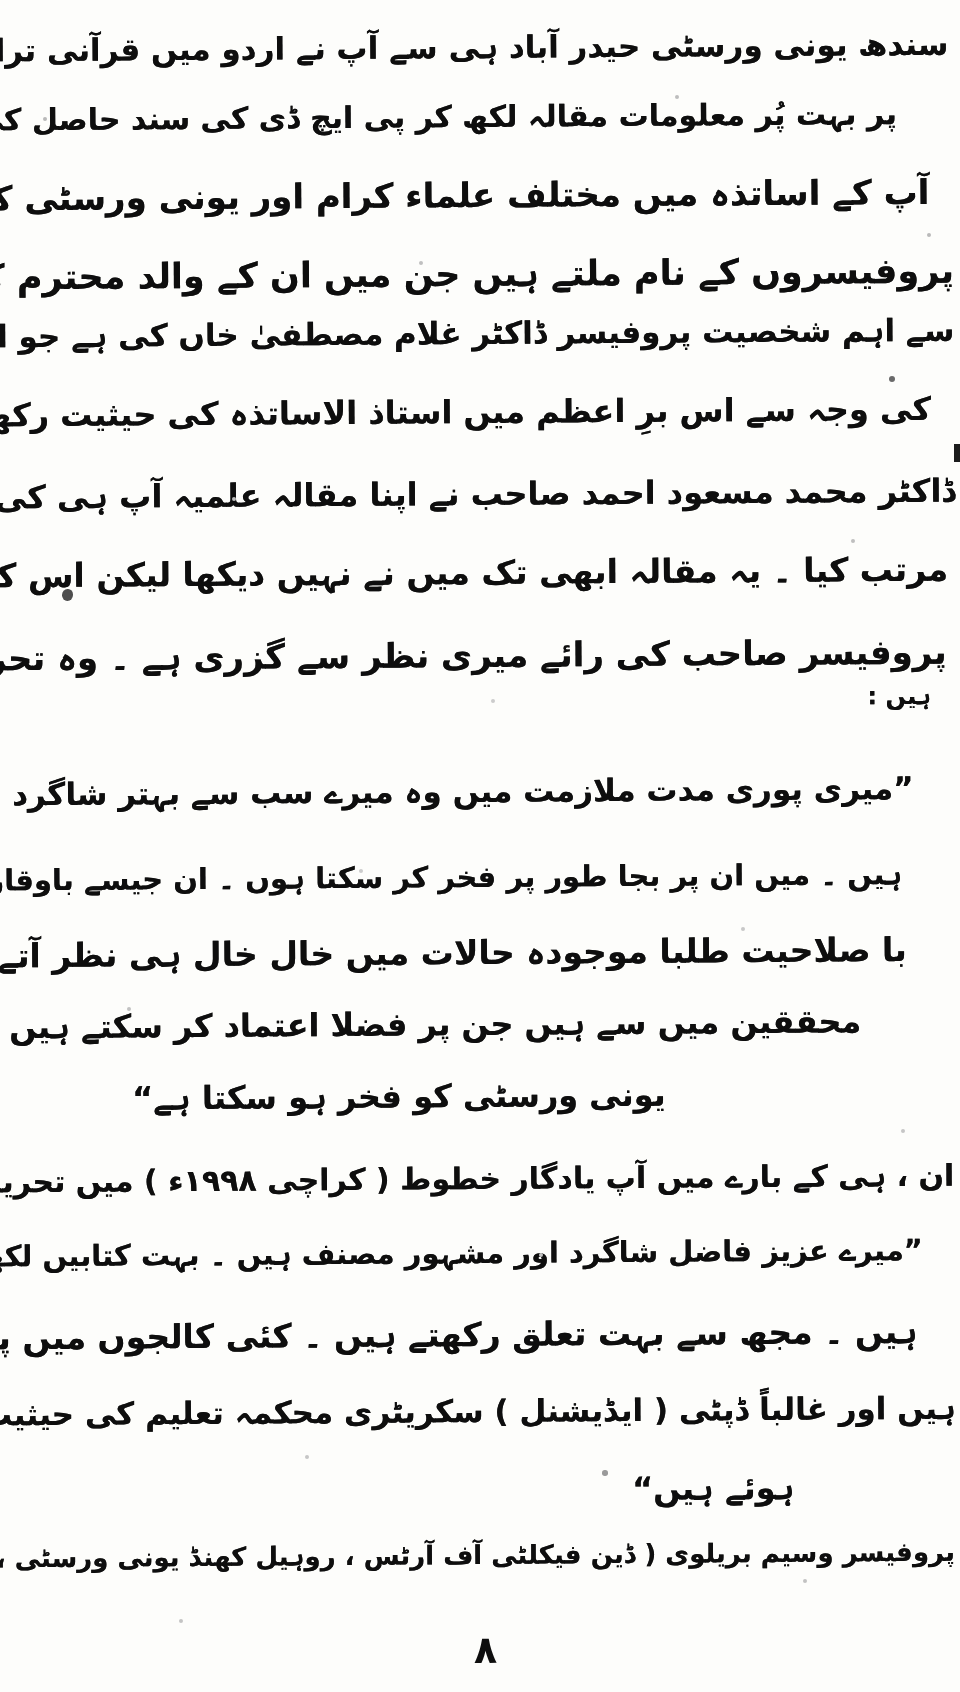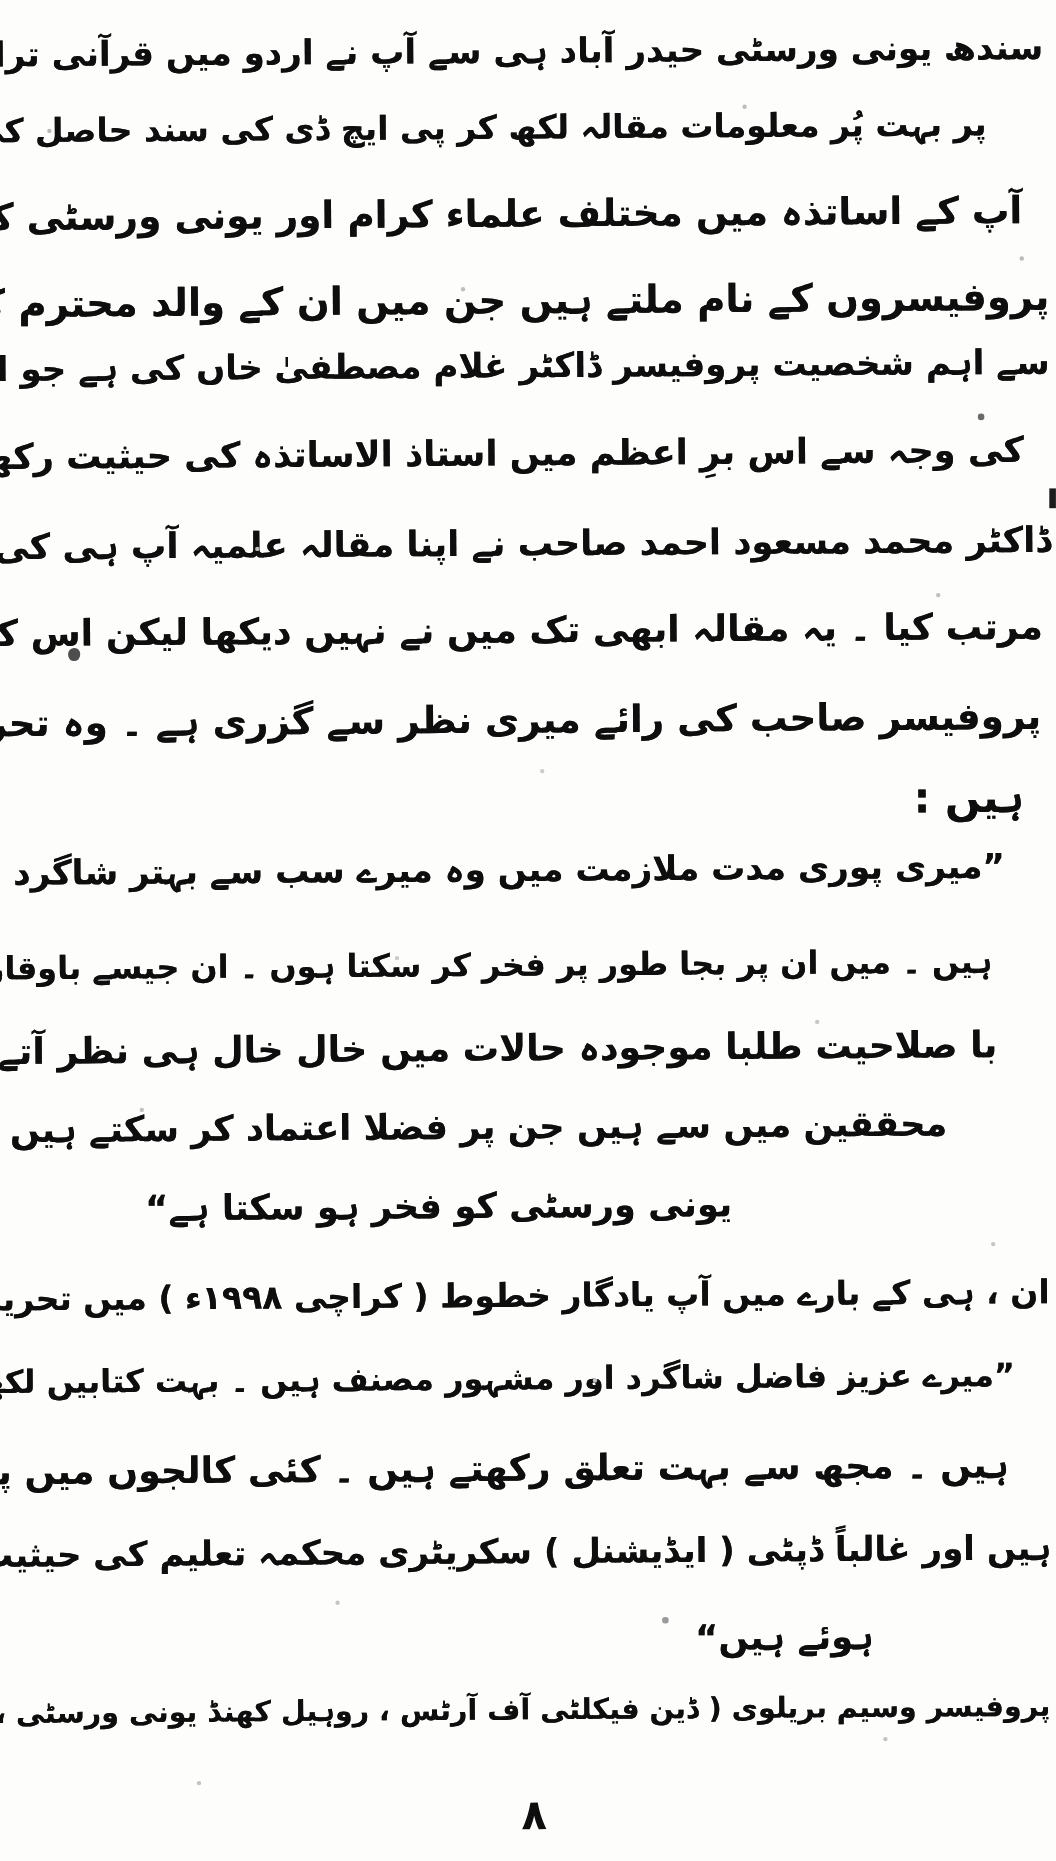--- a/index.html
+++ b/index.html
@@ -98,21 +98,21 @@
     <div class="ln" style="top:94px;  right:58px; font-size:30px">پر بہت پُر معلومات مقالہ لکھ کر پی ایچ ڈی کی سند حاصل کی ۔</div>
 
     <div class="ln" style="top:170px; right:26px; font-size:34px">آپ کے اساتذہ میں مختلف علماء کرام اور یونی ورسٹی کے متعدد</div>
     <div class="ln" style="top:248px; right:2px;  font-size:35px">پروفیسروں کے نام ملتے ہیں جن میں ان کے والد محترم کے علاوہ سب</div>
     <div class="ln" style="top:310px; right:2px;  font-size:31px">سے اہم شخصیت پروفیسر ڈاکٹر غلام مصطفیٰ خاں کی ہے جو اپنے علم و فضل</div>
     <div class="ln" style="top:388px; right:26px; font-size:32px">کی وجہ سے اس برِ اعظم میں استاذ الاساتذہ کی حیثیت رکھتے ہیں ۔</div>
 
     <div class="ln" style="top:470px; right:2px;  font-size:32px">ڈاکٹر محمد مسعود احمد صاحب نے اپنا مقالہ علمیہ آپ ہی کی نگرانی میں</div>
     <div class="ln" style="top:548px; right:10px; font-size:33px">مرتب کیا ۔ یہ مقالہ ابھی تک میں نے نہیں دیکھا لیکن اس کے متعلق</div>
     <div class="ln" style="top:630px; right:12px; font-size:34px">پروفیسر صاحب کی رائے میری نظر سے گزری ہے ۔ وہ تحریر فرماتے</div>
-    <div class="ln" style="top:700px; right:28px; font-size:38px">ہیں :</div>
+    <div class="ln" style="top:681px; right:28px; font-size:24px">ہیں :</div>
 
     <div class="ln" style="top:768px;  right:46px;  font-size:31px">”میری پوری مدت ملازمت میں وہ میرے سب سے بہتر شاگرد رہے</div>
     <div class="ln" style="top:856px;  right:58px;  font-size:29px">ہیں ۔ میں ان پر بجا طور پر فخر کر سکتا ہوں ۔ ان جیسے باوقار ، با کردار اور</div>
     <div class="ln" style="top:928px;  right:54px;  font-size:33px">با صلاحیت طلبا موجودہ حالات میں خال خال ہی نظر آتے ہیں ۔ وہ ان</div>
     <div class="ln" style="top:1000px; right:100px; font-size:32px">محققین میں سے ہیں جن پر فضلا اعتماد کر سکتے ہیں اور جن پر کسی</div>
     <div class="ln" style="top:1072px; right:296px; font-size:32px">یونی ورسٹی کو فخر ہو سکتا ہے“</div>
 
     <div class="ln" style="top:1156px; right:8px;  font-size:30px">ان ، ہی کے بارے میں آپ یادگار خطوط ( کراچی ۱۹۹۸ء ) میں تحریر فرماتے ہیں :</div>
 
     <div class="ln" style="top:1232px; right:40px;  font-size:29px">”میرے عزیز فاضل شاگرد اور مشہور مصنف ہیں ۔ بہت کتابیں لکھی</div>

